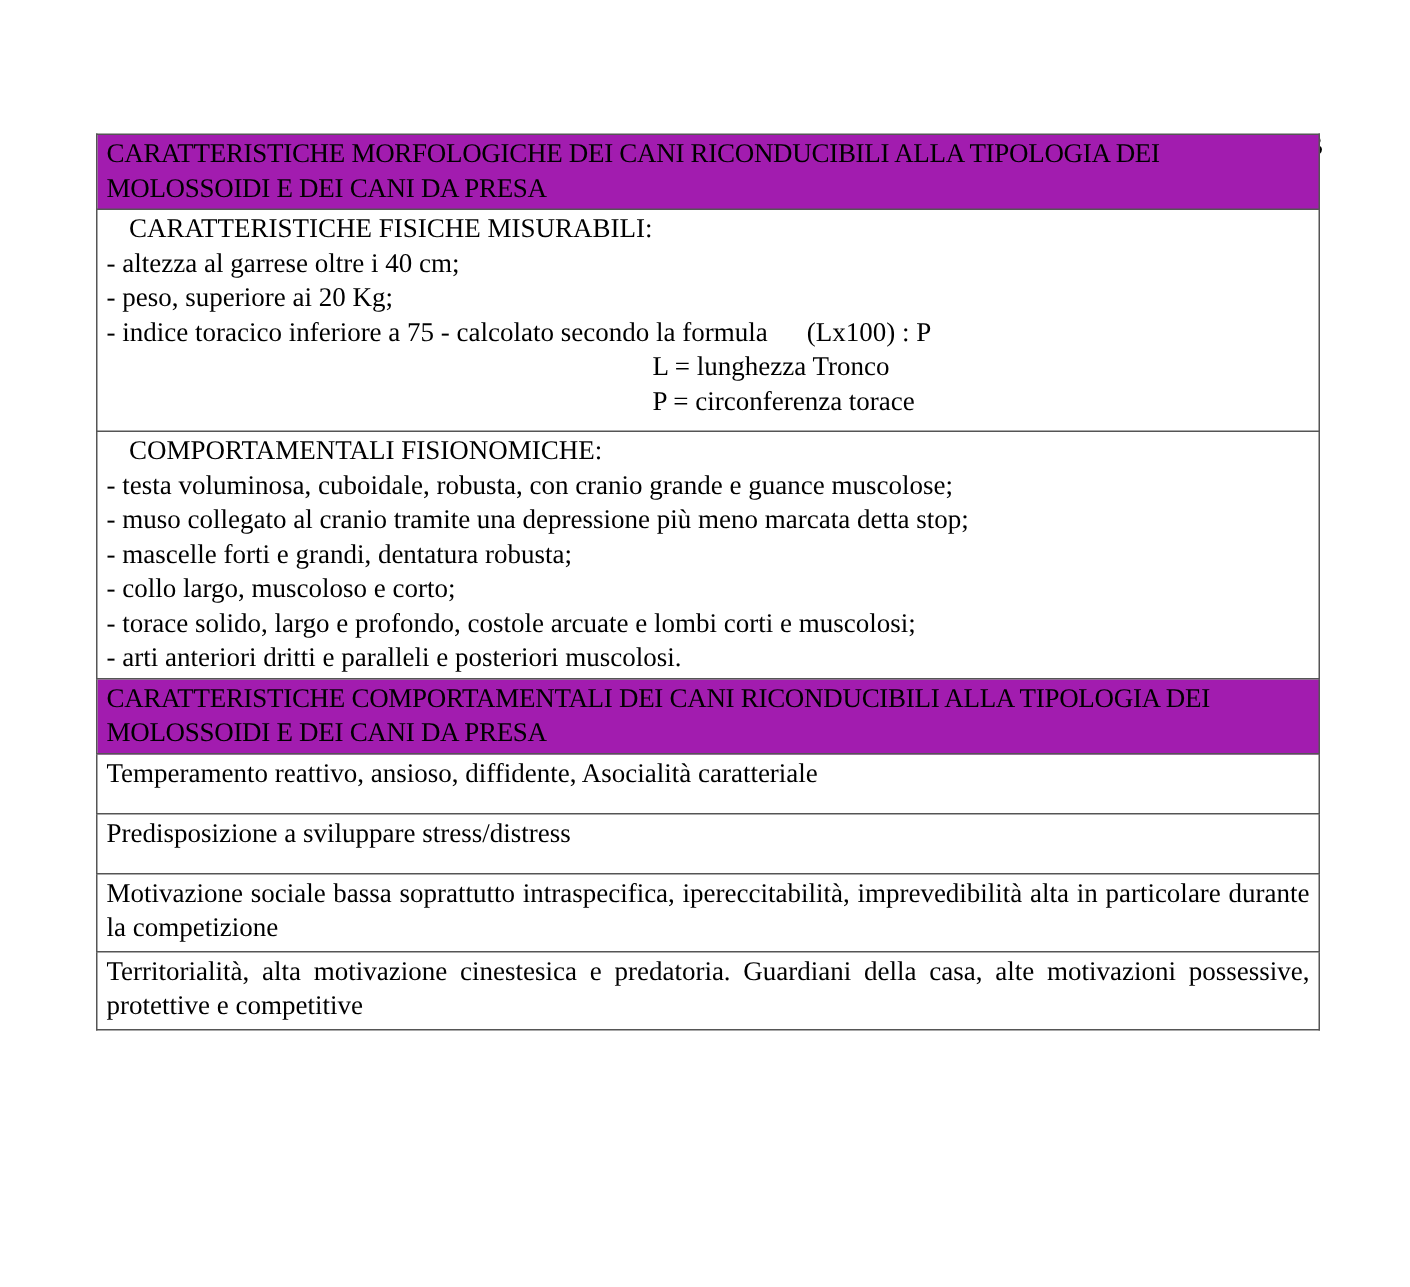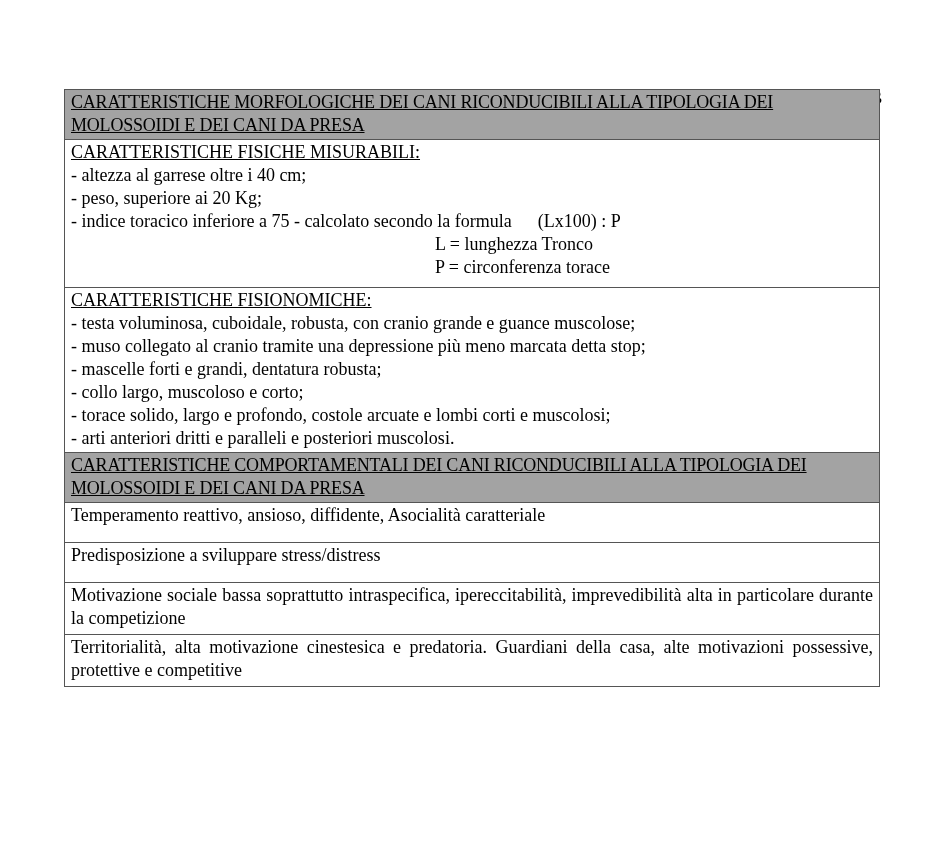--- a/index.html
+++ b/index.html
@@ -16,22 +16,22 @@
   table.doc {
     position: absolute; left: 64px; top: 89px;
     width: 816px; border-collapse: collapse;
     font-size: 18px; line-height: 23px;
   }
   table.doc td {
     border: 1px solid #555;
     padding: 1px 6px 2px 6px;
     vertical-align: top;
   }
-  td.hdr { background: #a3a3a3; letter-spacing: -0.2px; text-decoration: underline; }
-  .u { text-decoration: underline; display: block; }
+  td.hdr { background: #a21caf; letter-spacing: -0.2px; }
+  .u { display: block; margin-left: 15px; }
   .line { display: block; white-space: pre; }
   .indent { display: block; padding-left: 364px; }
   td.row { height: 36px; }
   td.row2 { height: 48px; }
   .just { text-align: justify; text-align-last: left; display: block; }
   .formula { display: inline-block; margin-left: 26px; }
   .p-bottom { padding-bottom: 8px !important; }
 </style>
 </head>
 <body>
@@ -48,21 +48,21 @@
       <span class="u">CARATTERISTICHE FISICHE MISURABILI:</span>
       <span class="line">- altezza al garrese oltre i 40 cm;</span>
       <span class="line">- peso, superiore ai 20 Kg;</span>
       <span class="line"><span>- indice toracico inferiore a 75 - calcolato secondo la formula</span><span class="formula">(Lx100) : P</span></span>
       <span class="indent">L = lunghezza Tronco</span>
       <span class="indent">P = circonferenza torace</span>
     </td>
   </tr>
   <tr>
     <td>
-      <span class="u">CARATTERISTICHE FISIONOMICHE:</span>
+      <span class="u">COMPORTAMENTALI FISIONOMICHE:</span>
       <span class="line">- testa voluminosa, cuboidale, robusta, con cranio grande e guance muscolose;</span>
       <span class="line">- muso collegato al cranio tramite una depressione più meno marcata detta stop;</span>
       <span class="line">- mascelle forti e grandi, dentatura robusta;</span>
       <span class="line">- collo largo, muscoloso e corto;</span>
       <span class="line">- torace solido, largo e profondo, costole arcuate e lombi corti e muscolosi;</span>
       <span class="line">- arti anteriori dritti e paralleli e posteriori muscolosi.</span>
     </td>
   </tr>
   <tr>
     <td class="hdr">CARATTERISTICHE COMPORTAMENTALI DEI CANI RICONDUCIBILI ALLA TIPOLOGIA DEI MOLOSSOIDI E DEI CANI DA PRESA</td>

